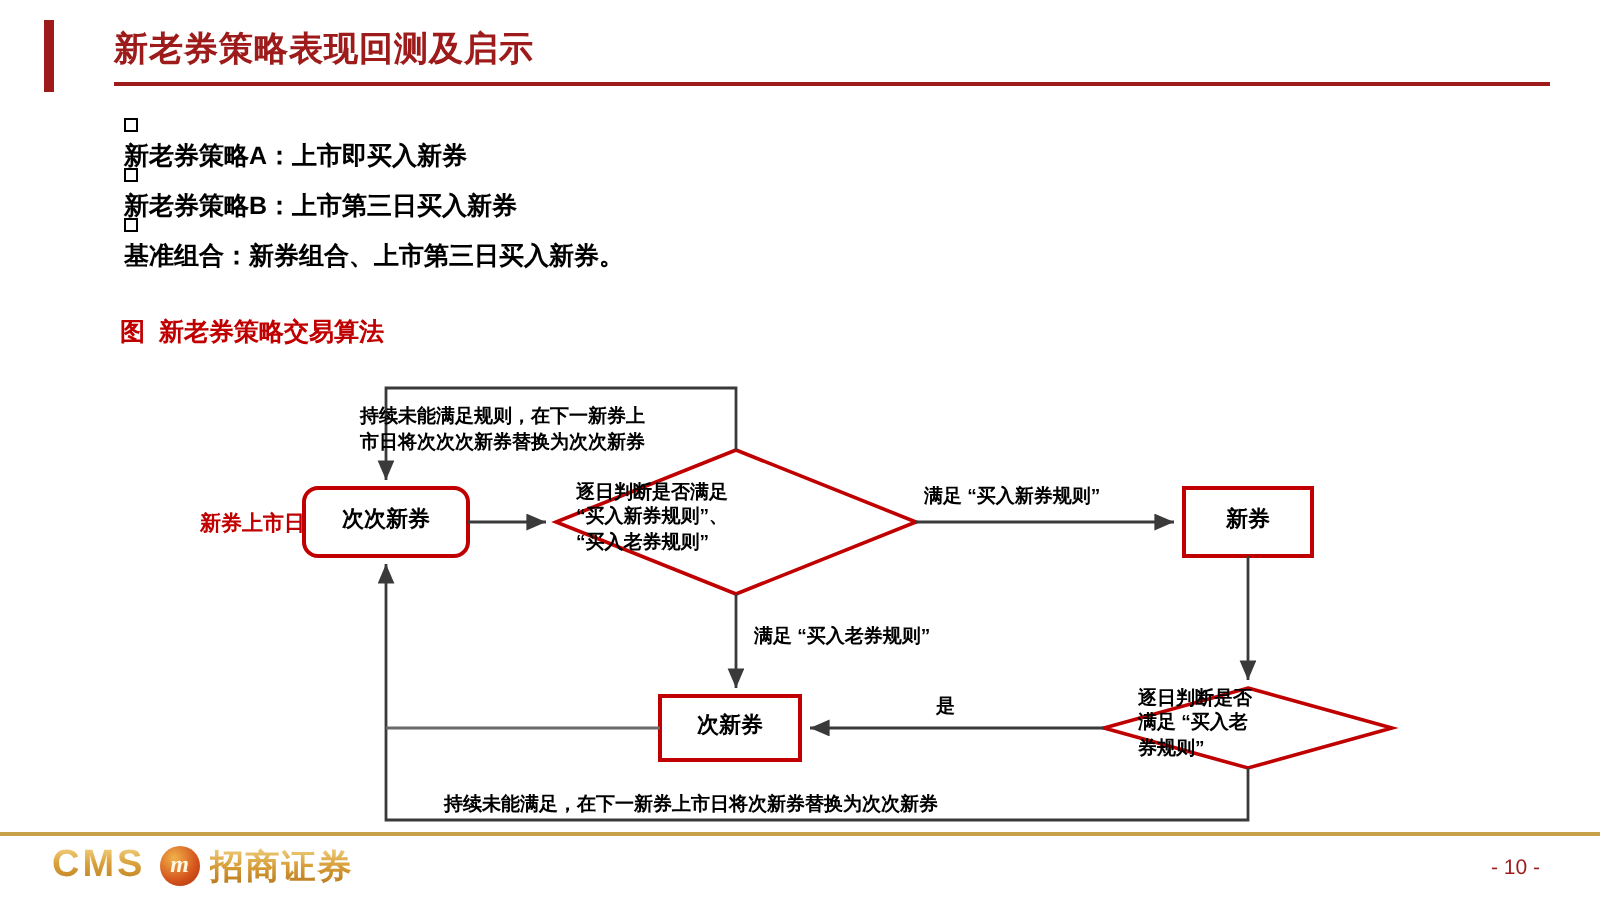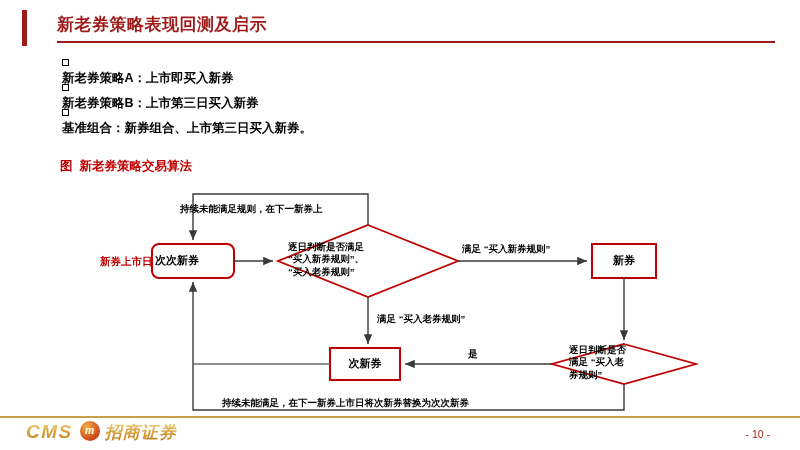--- a/index.html
+++ b/index.html
@@ -141,22 +141,22 @@
     top: 416px;
     width: 800px;
     height: 1.5px;
     background: #c7a14a;
   }
   .logo {
     position: absolute;
     left: 26px;
     top: 421px;
     display: flex;
+    align-items: center;
     height: 24px;
-    font-style: italic;
   }
   .logo-cms {
     font-size: 19px;
     font-weight: bold;
     letter-spacing: 1.5px;
     background: linear-gradient(180deg, #f5d98a 0%, #d9a03a 45%, #b9791f 100%);
     -webkit-background-clip: text;
     background-clip: text;
     color: #cf9a3a;
     -webkit-text-fill-color: transparent;
@@ -259,40 +259,41 @@
 
       <path d="M624,106 L624,168" fill="none" stroke="#3a3a3a" stroke-width="1.4" marker-end="url(#arrow)"></path>
 
       <path d="M552,192 L405,192" fill="none" stroke="#3a3a3a" stroke-width="1.4" marker-end="url(#arrow)"></path>
 
       <path d="M624,212 L624,238 L193,238 L193,110" fill="none" stroke="#3a3a3a" stroke-width="1.4" marker-end="url(#arrow)"></path>
 
       <path d="M330,192 L193,192" fill="none" stroke="#6a6a6a" stroke-width="1.4"></path>
     </svg>
 
-    <div class="node-label" style="left:136px; top:82px; width:82px;">次次新券</div>
+    <div class="node-label" style="left:152px; top:82px; width:82px;">次次新券</div>
 
     <div class="node-label" style="left:592px; top:82px; width:64px;">新券</div>
 
     <div class="node-label" style="left:330px; top:185px; width:70px;">次新券</div>
 
     <div class="diamond-label" style="left:288px; top:69px; width:160px;">
       <div>逐日判断是否满足</div>
       <div>“买入新券规则”、</div>
       <div>“买入老券规则”</div>
     </div>
 
     <div class="diamond-label" style="left:569px; top:172px; width:110px;">
       <div>逐日判断是否</div>
       <div>满足 “买入老</div>
       <div>券规则”</div>
     </div>
 
     <div class="edge-label" style="left:180px; top:7px;margin-top:24px;">
       <div>持续未能满足规则，在下一新券上</div>
+      <div>市日将次次次新券替换为次次新券</div>
     </div>
 
     <div class="edge-label" style="left:462px; top:71px;">满足 “买入新券规则”</div>
 
     <div class="edge-label" style="left:377px; top:141px;">满足 “买入老券规则”</div>
 
 
     <div class="edge-label" style="left:468px; top:176px;">是</div>
 
     <div class="edge-label" style="left:222px; top:225px;">持续未能满足，在下一新券上市日将次新券替换为次次新券</div>

